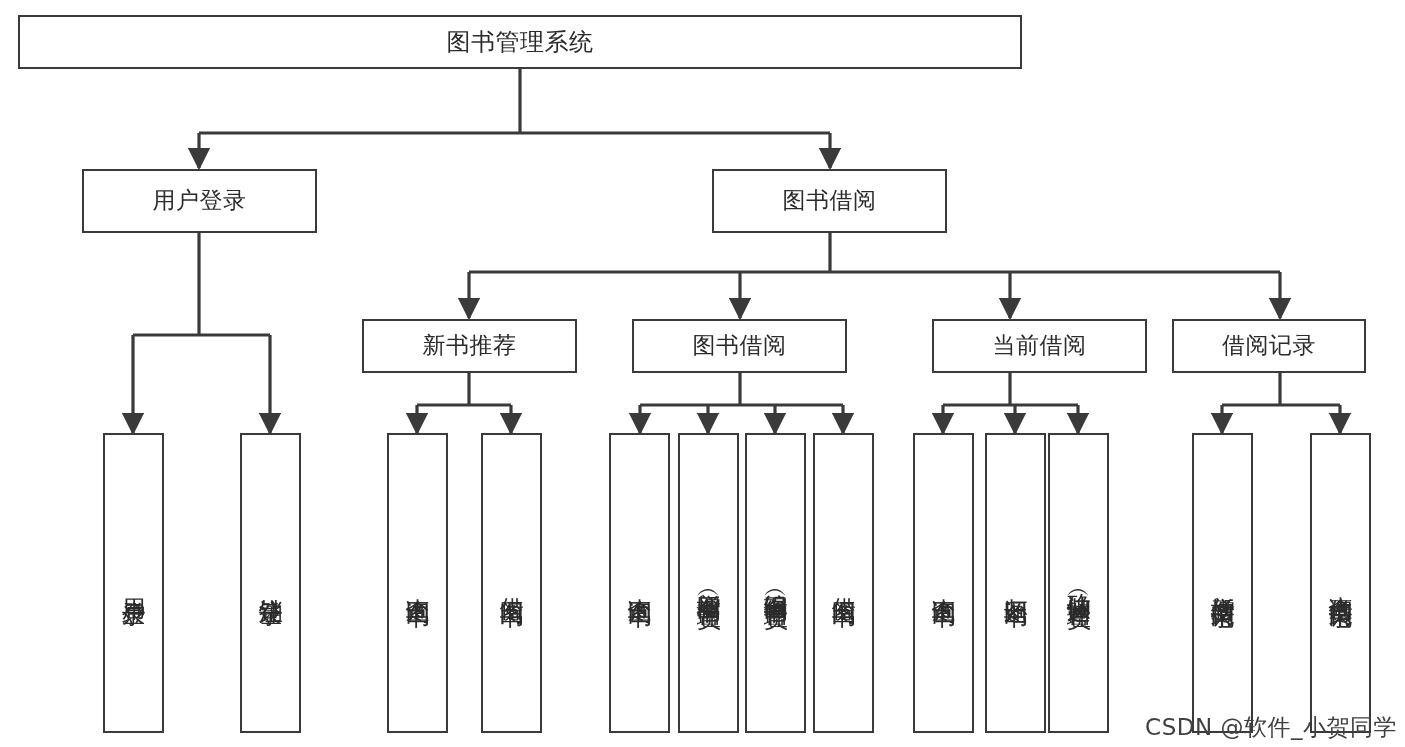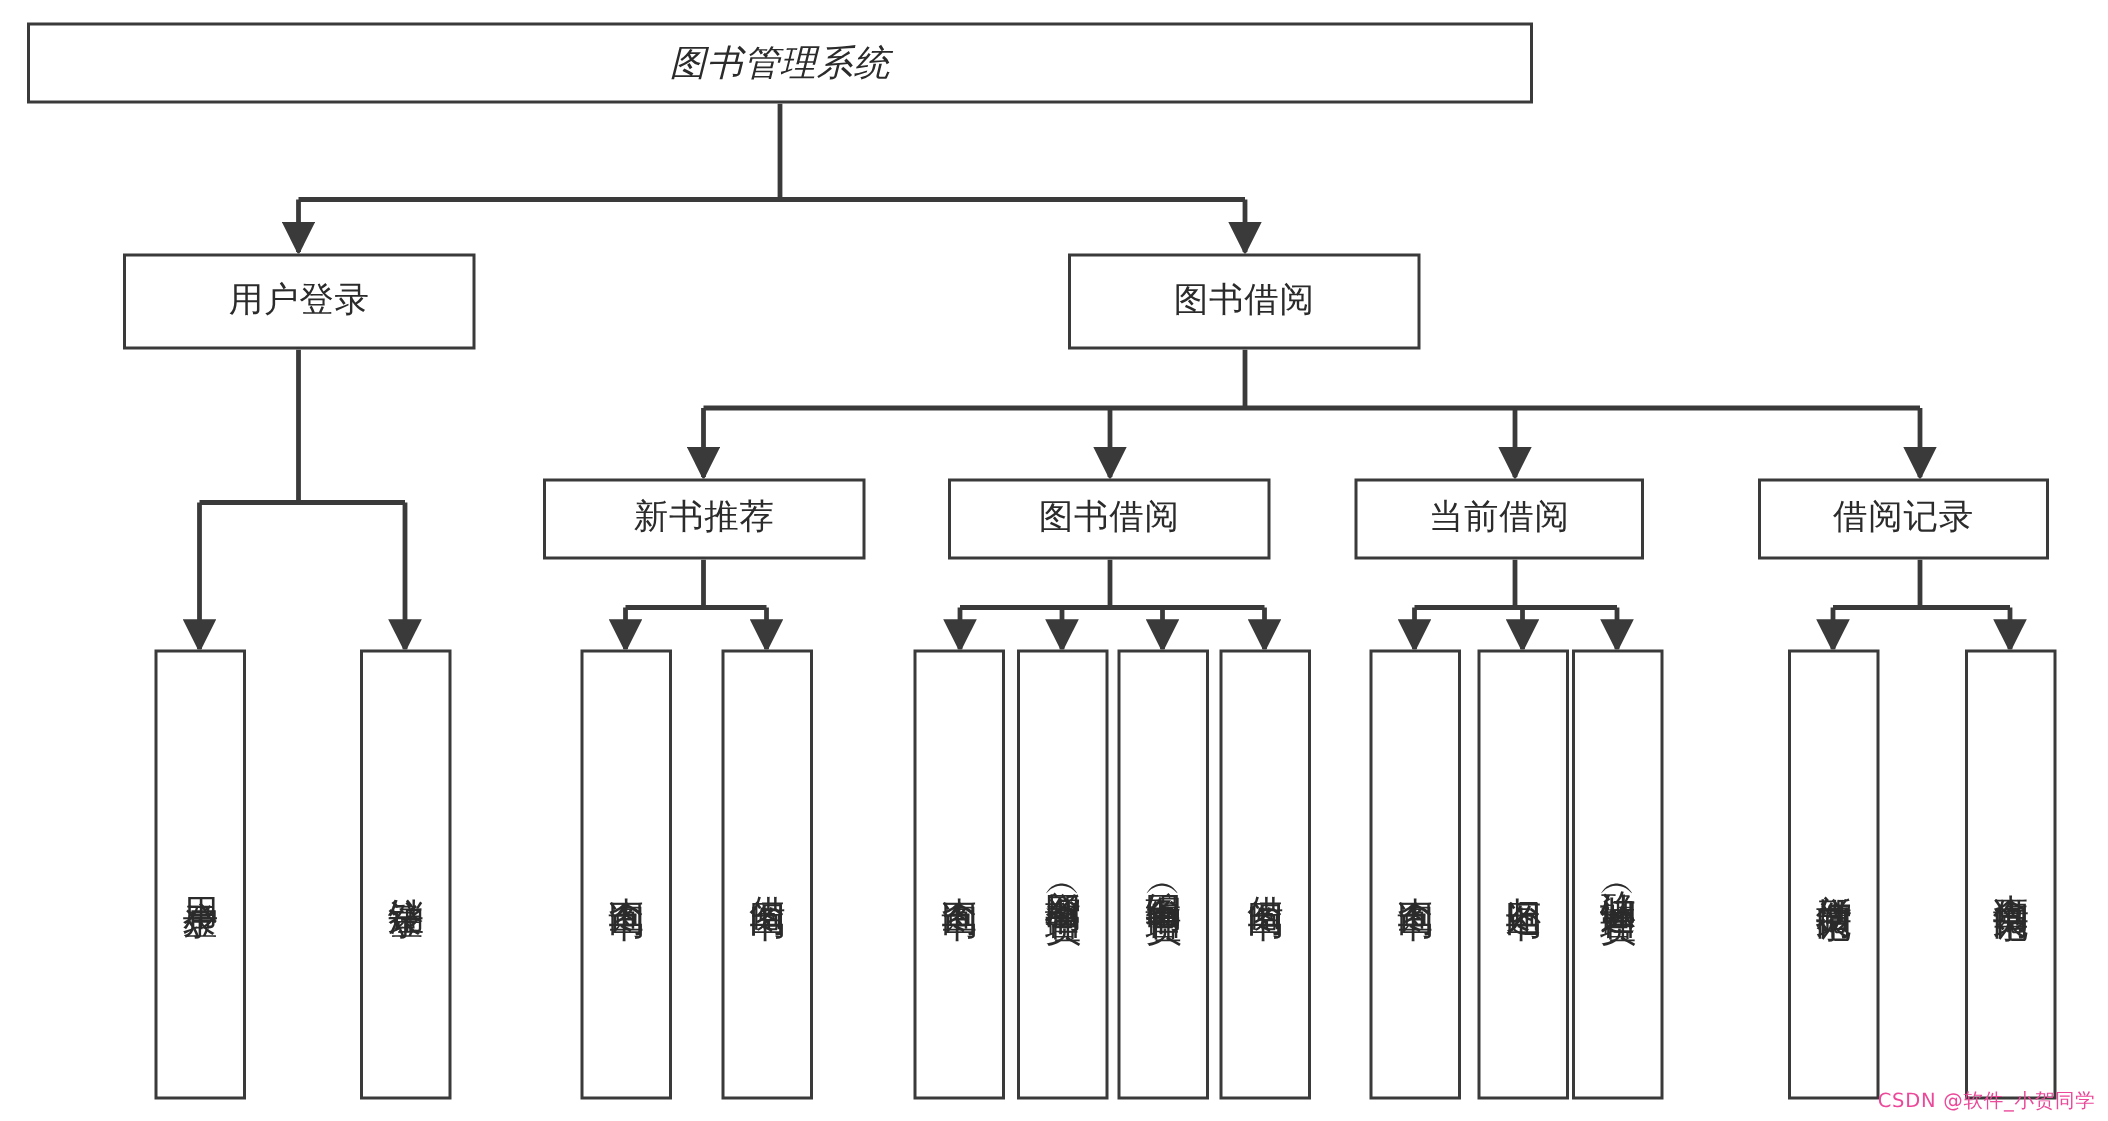--- a/index.html
+++ b/index.html
@@ -61,22 +61,22 @@
     font-size: 24px;
     line-height: 1.1;
     letter-spacing: 2px;
     max-height: 272px;
     white-space: normal;
   }
   .watermark {
     position: absolute;
     right: 8px;
     bottom: 4px;
-    font-size: 13px;
-    color: #ec4899;
+    font-size: 23px;
+    color: #404040;
     letter-spacing: 0.5px;
     white-space: nowrap;
   }
 </style>
 </head>
 <body>
 
 <div id="diagram">
 
   <svg id="connectors" viewBox="0 0 1405 747">
@@ -122,38 +122,38 @@
       <path d="M 1015 405 L 1015 433" marker-end="url(#arrow)"></path>
       <path d="M 1078 405 L 1078 433" marker-end="url(#arrow)"></path>
 
       <path d="M 1280 373 L 1280 405"></path>
       <path d="M 1222 405 L 1340 405"></path>
       <path d="M 1222 405 L 1222 433" marker-end="url(#arrow)"></path>
       <path d="M 1340 405 L 1340 433" marker-end="url(#arrow)"></path>
     </g>
   </svg>
 
-  <div class="node horiz root" style="left:18px; top:15px; width:1004px; height:54px;font-style:italic;">
+  <div class="node horiz root" style="left:18px; top:15px; width:1004px; height:54px;">
     <span class="label">图书管理系统</span>
   </div>
 
   <div class="node horiz" style="left:82px; top:169px; width:235px; height:64px;">
     <span class="label">用户登录</span>
   </div>
   <div class="node horiz" style="left:712px; top:169px; width:235px; height:64px;">
     <span class="label">图书借阅</span>
   </div>
 
   <div class="node horiz" style="left:632px; top:319px; width:215px; height:54px;">
     <span class="label">图书借阅</span>
   </div>
   <div class="node horiz" style="left:362px; top:319px; width:215px; height:54px;">
     <span class="label">新书推荐</span>
   </div>
-  <div class="node horiz" style="left:903px; top:319px; width:193px; height:54px;">
+  <div class="node horiz" style="left:932px; top:319px; width:215px; height:54px;">
     <span class="label">当前借阅</span>
   </div>
   <div class="node horiz" style="left:1172px; top:319px; width:194px; height:54px;">
     <span class="label">借阅记录</span>
   </div>
 
   <div class="node vert" style="left:103px; top:433px; width:61px; height:300px;">
     <span class="label">用户登录</span>
   </div>
   <div class="node vert" style="left:240px; top:433px; width:61px; height:300px;">

